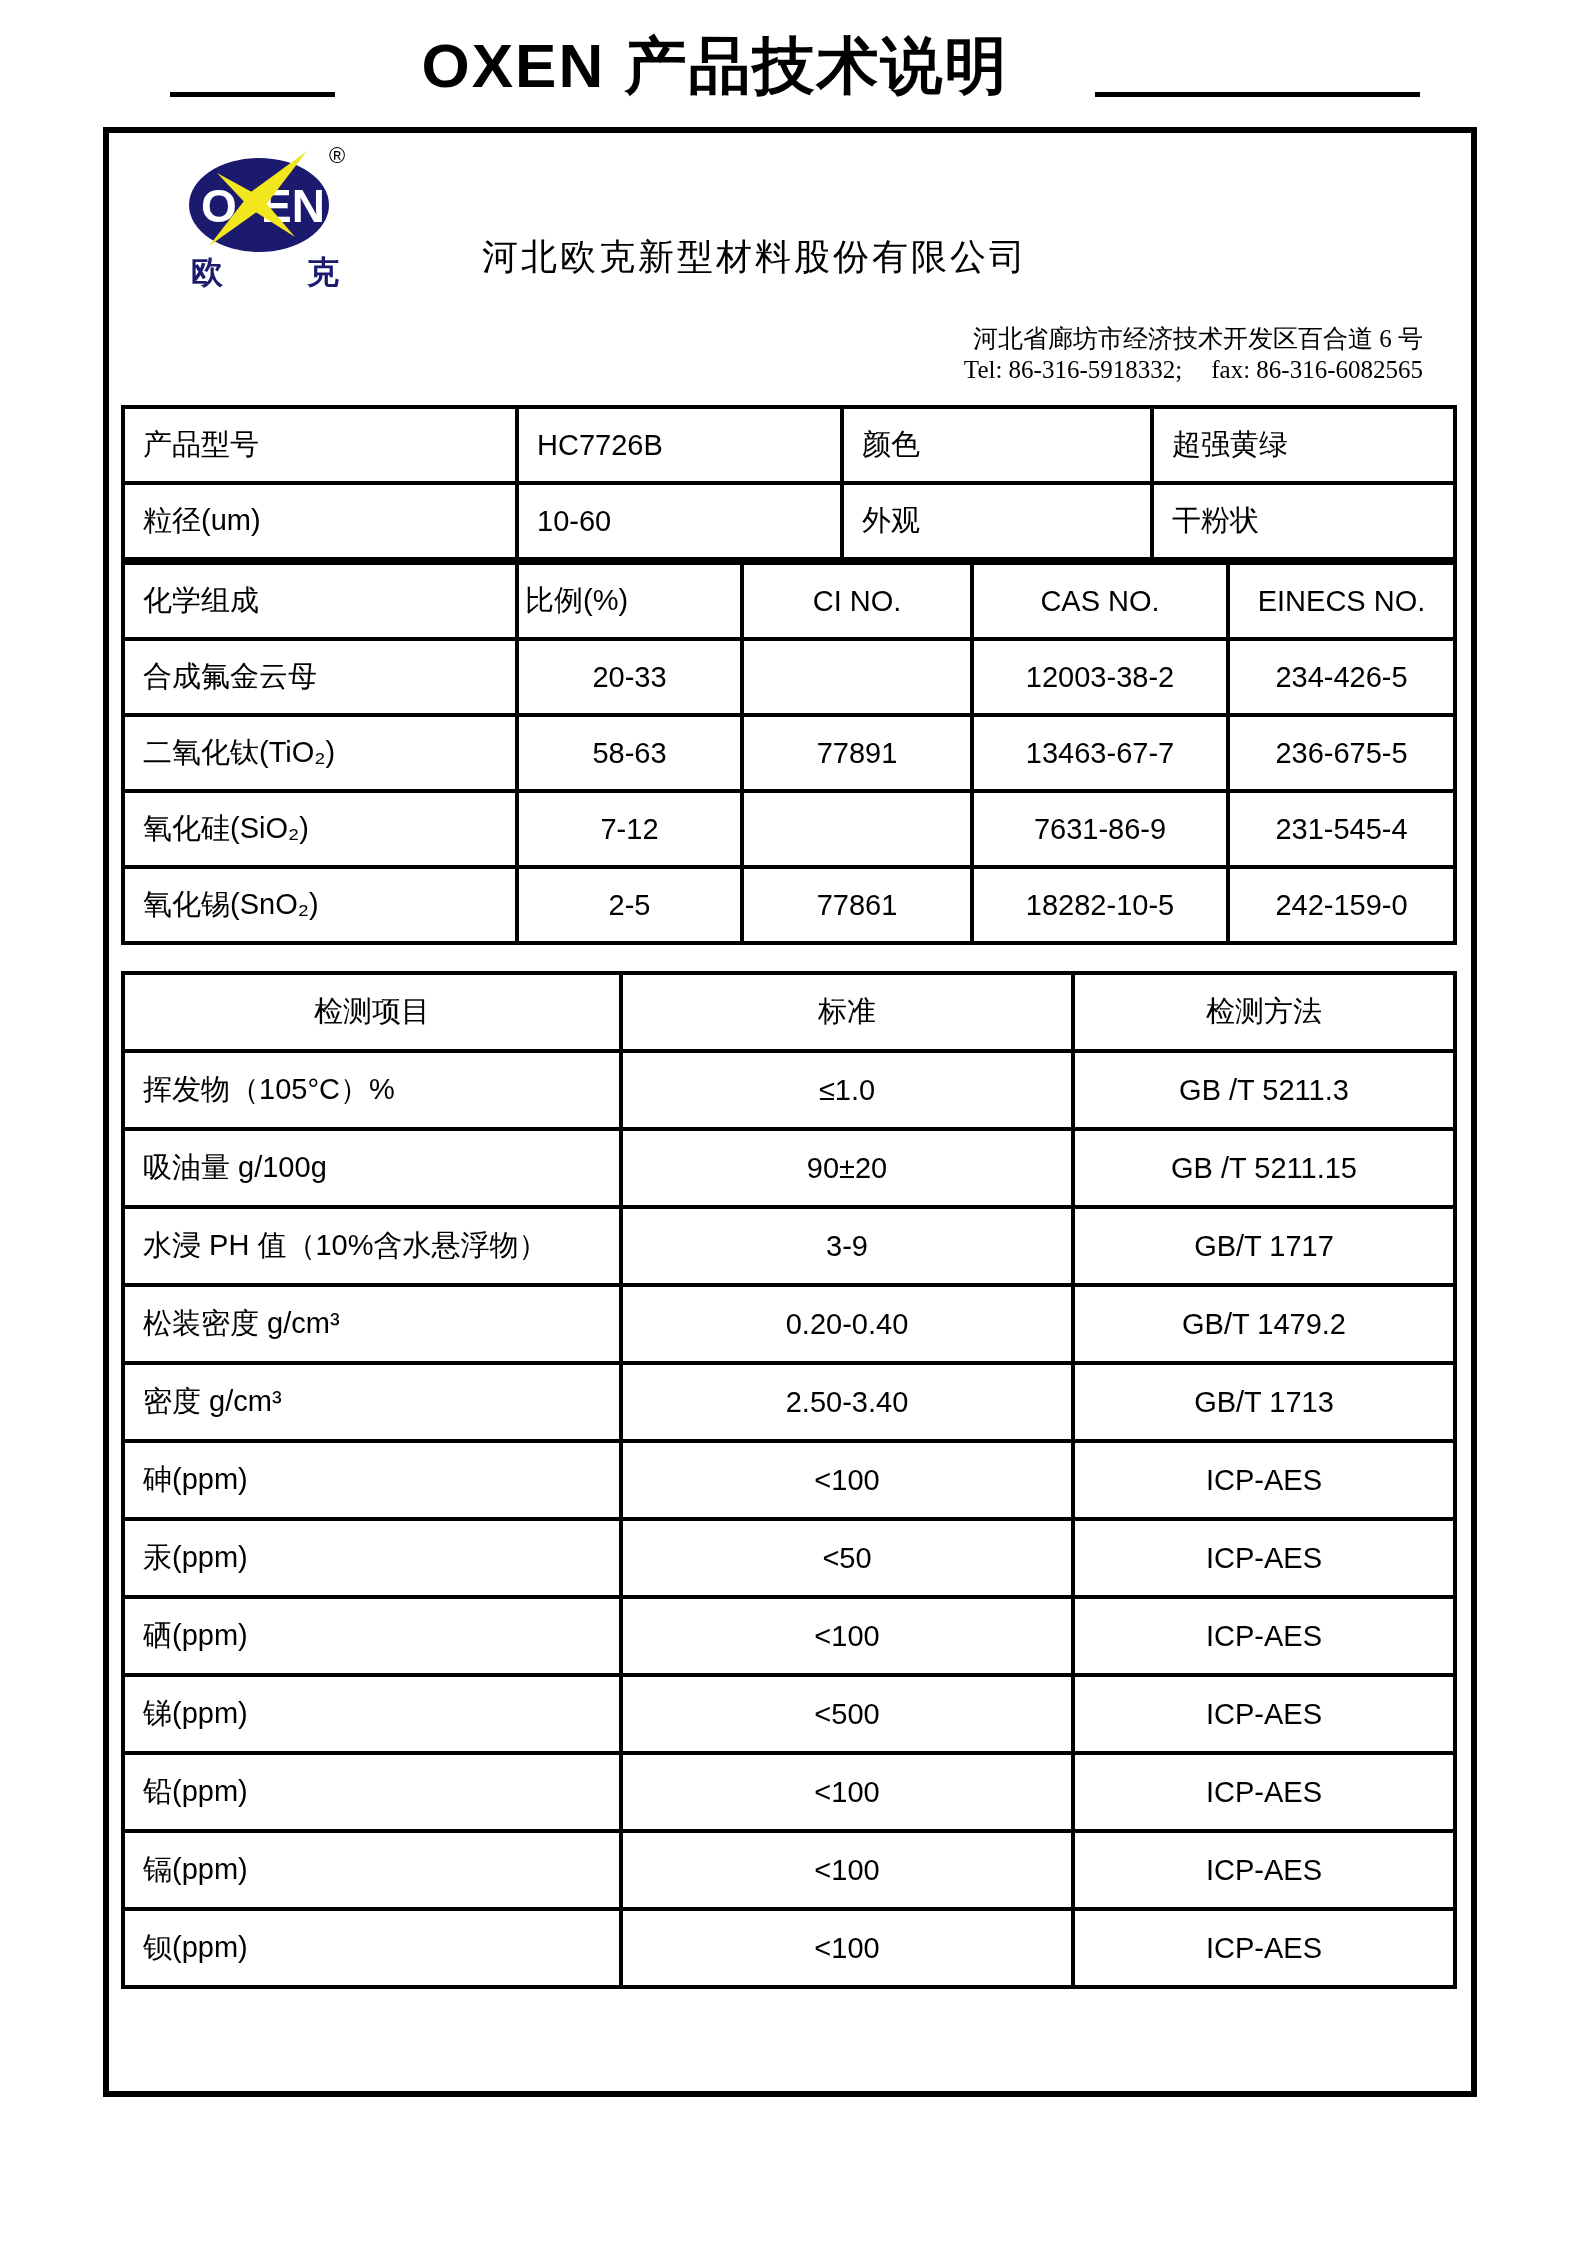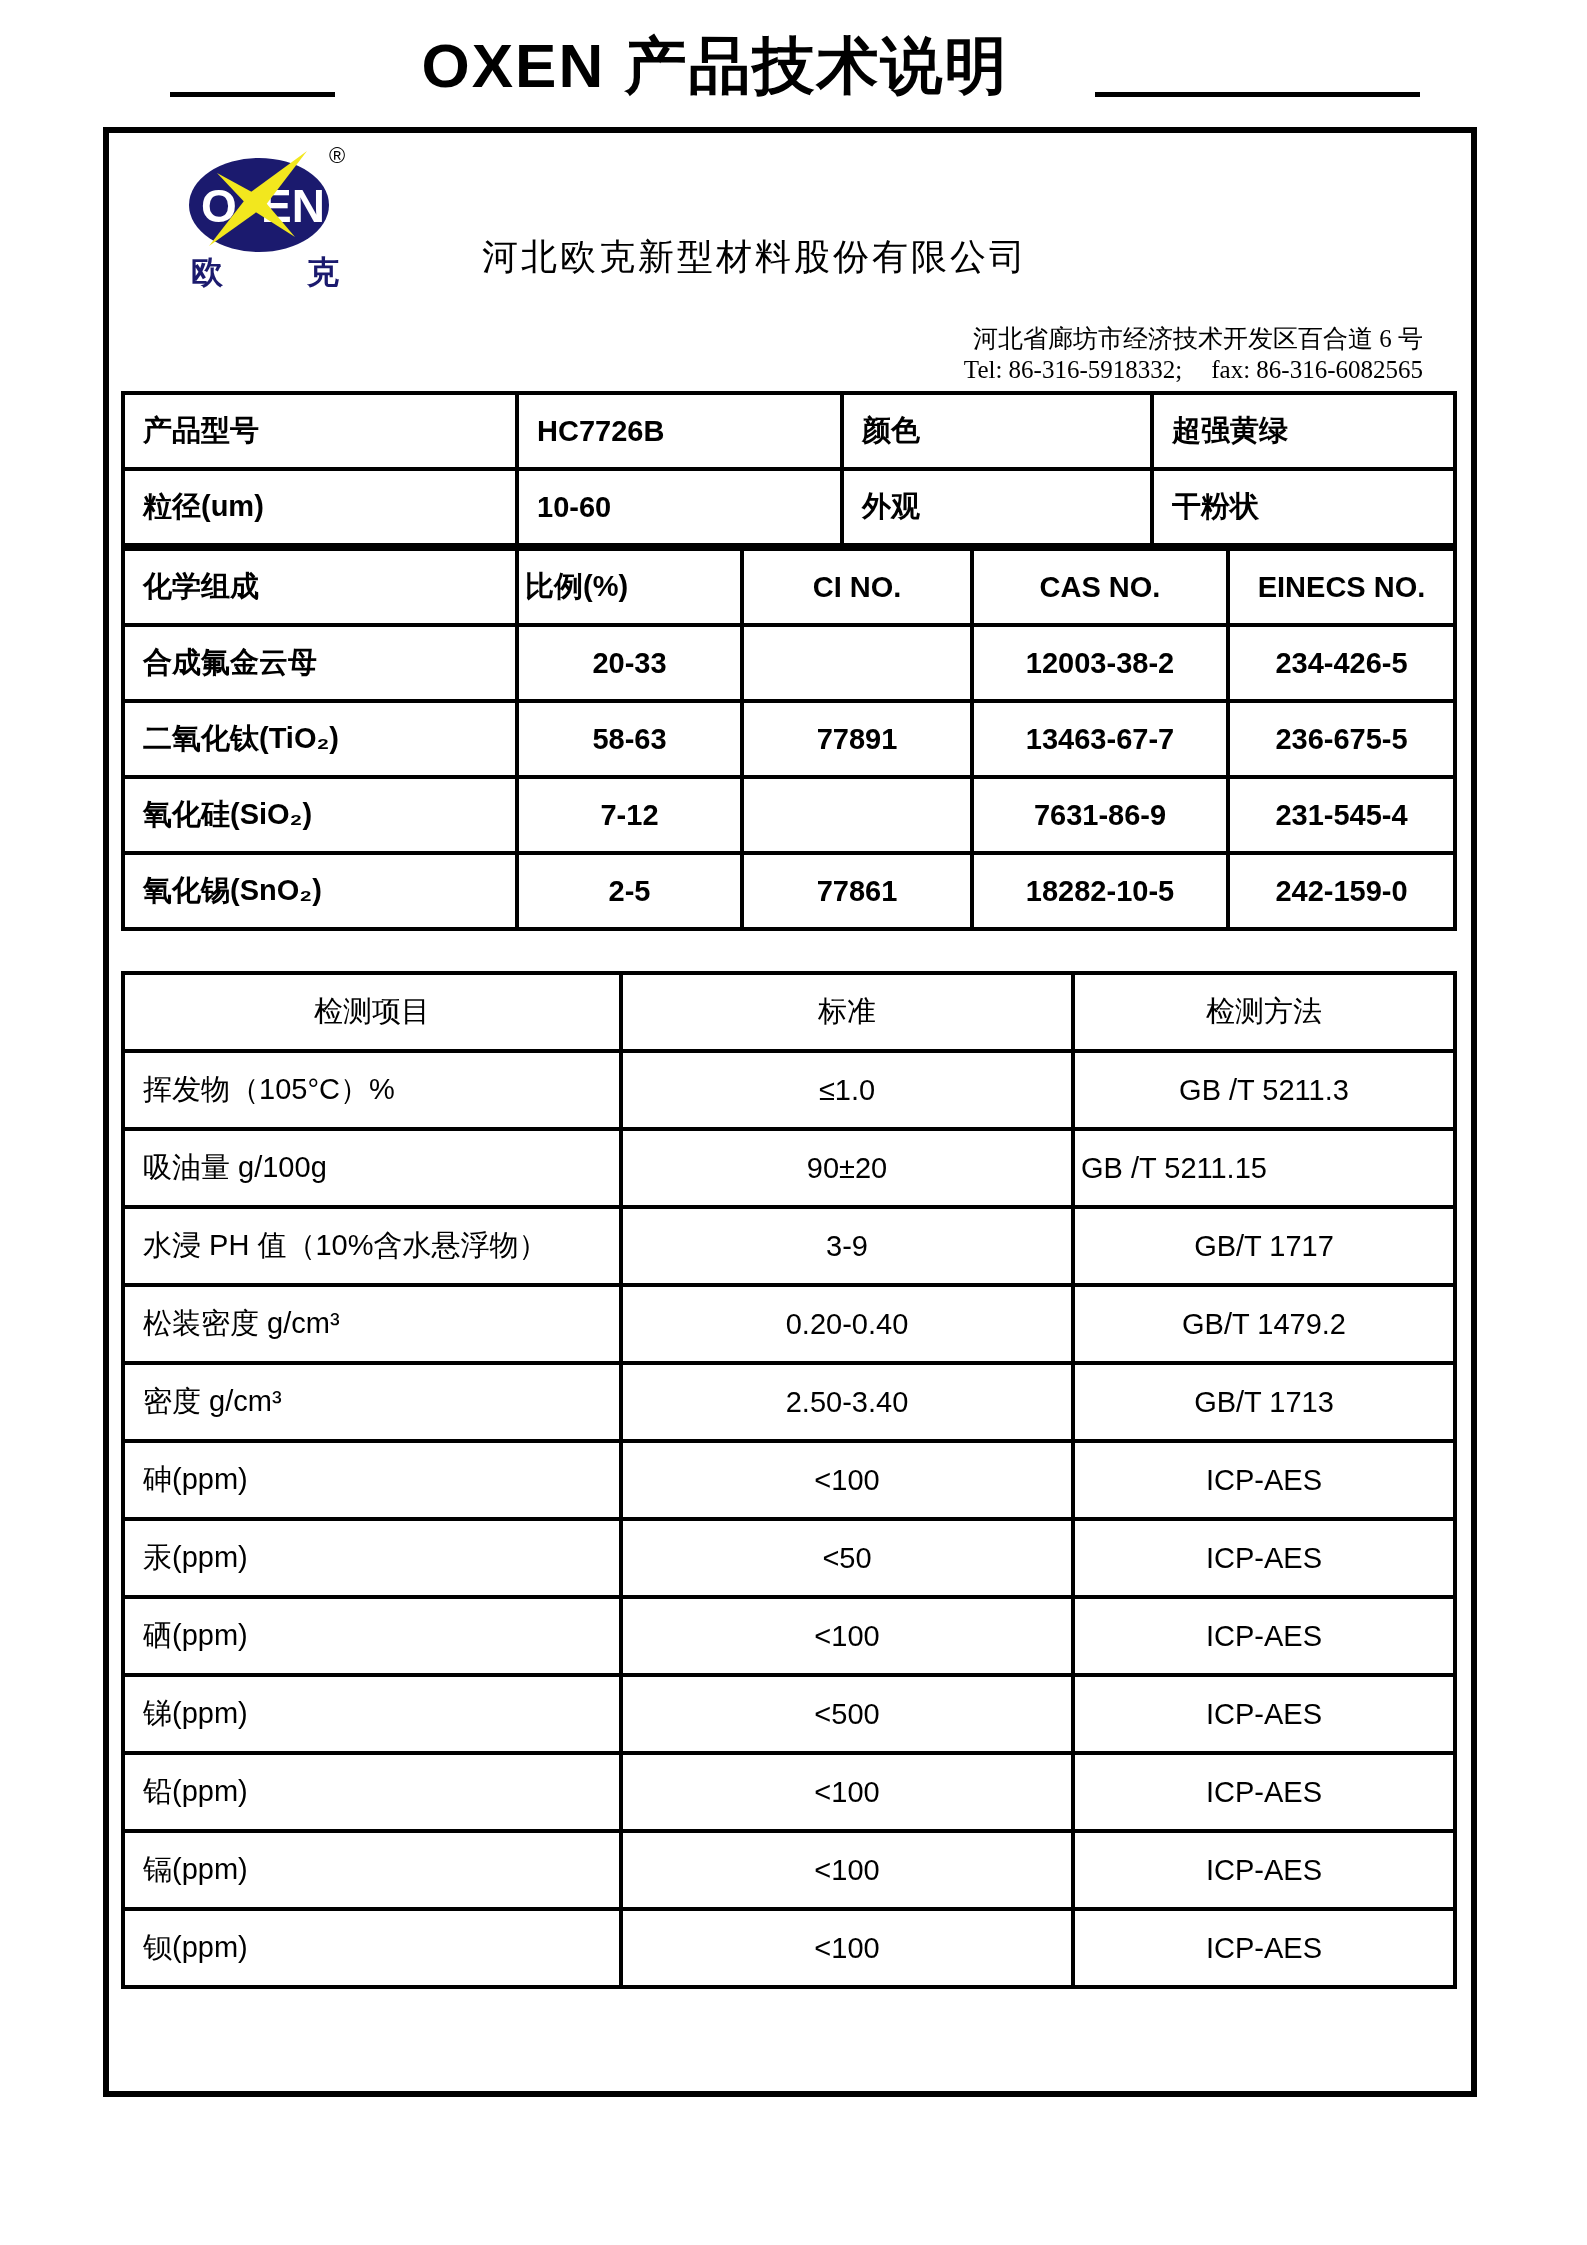--- a/index.html
+++ b/index.html
@@ -28,21 +28,21 @@
   .company{position:absolute;left:0;top:100px;width:100%;padding-right:70px;box-sizing:border-box;
            text-align:center;font-family:"Liberation Serif",serif;font-size:36px;letter-spacing:3px;}
   .contact{position:absolute;right:48px;top:190px;text-align:right;
            font-family:"Liberation Serif",serif;font-size:25px;line-height:31px;}
   .contact .fax{margin-left:29px;}
 
   
   table{border-collapse:collapse;table-layout:fixed;}
   td{border:4px solid #000;font-size:29px;padding:0 6px;overflow:hidden;white-space:nowrap;}
   td.al{text-align:left;padding-left:18px;}
-  .spec-table{position:absolute;left:12px;top:258px;font-weight:bold;}
+  .spec-table{position:absolute;left:12px;top:272px;}
   .spec-a td{height:72px;}
   .spec-b td{height:72px;}
   .spec-b{margin-top:0;}
   .test-table{position:absolute;left:12px;top:838px;}
   .test-table td{height:74px;}
 </style>
 </head>
 <body>
 
 <div class="page">
@@ -166,21 +166,21 @@
           </tbody>
         <tbody>
             <tr>
               <td class="al">挥发物（105°C）%</td>
               <td style="text-align: center;">≤1.0</td>
               <td style="text-align: center;">GB /T 5211.3</td>
             </tr>
             <tr>
               <td class="al">吸油量 g/100g</td>
               <td style="text-align: center;">90±20</td>
-              <td style="text-align: left;">GB /T 5211.15</td>
+              <td style="text-align: center;">GB /T 5211.15</td>
             </tr>
             <tr>
               <td class="al">水浸 PH 值（10%含水悬浮物）</td>
               <td style="text-align: center;">3-9</td>
               <td style="text-align: center;">GB/T 1717</td>
             </tr>
             <tr>
               <td class="al">松装密度 g/cm³</td>
               <td style="text-align: center;">0.20-0.40</td>
               <td style="text-align: center;">GB/T 1479.2</td>

